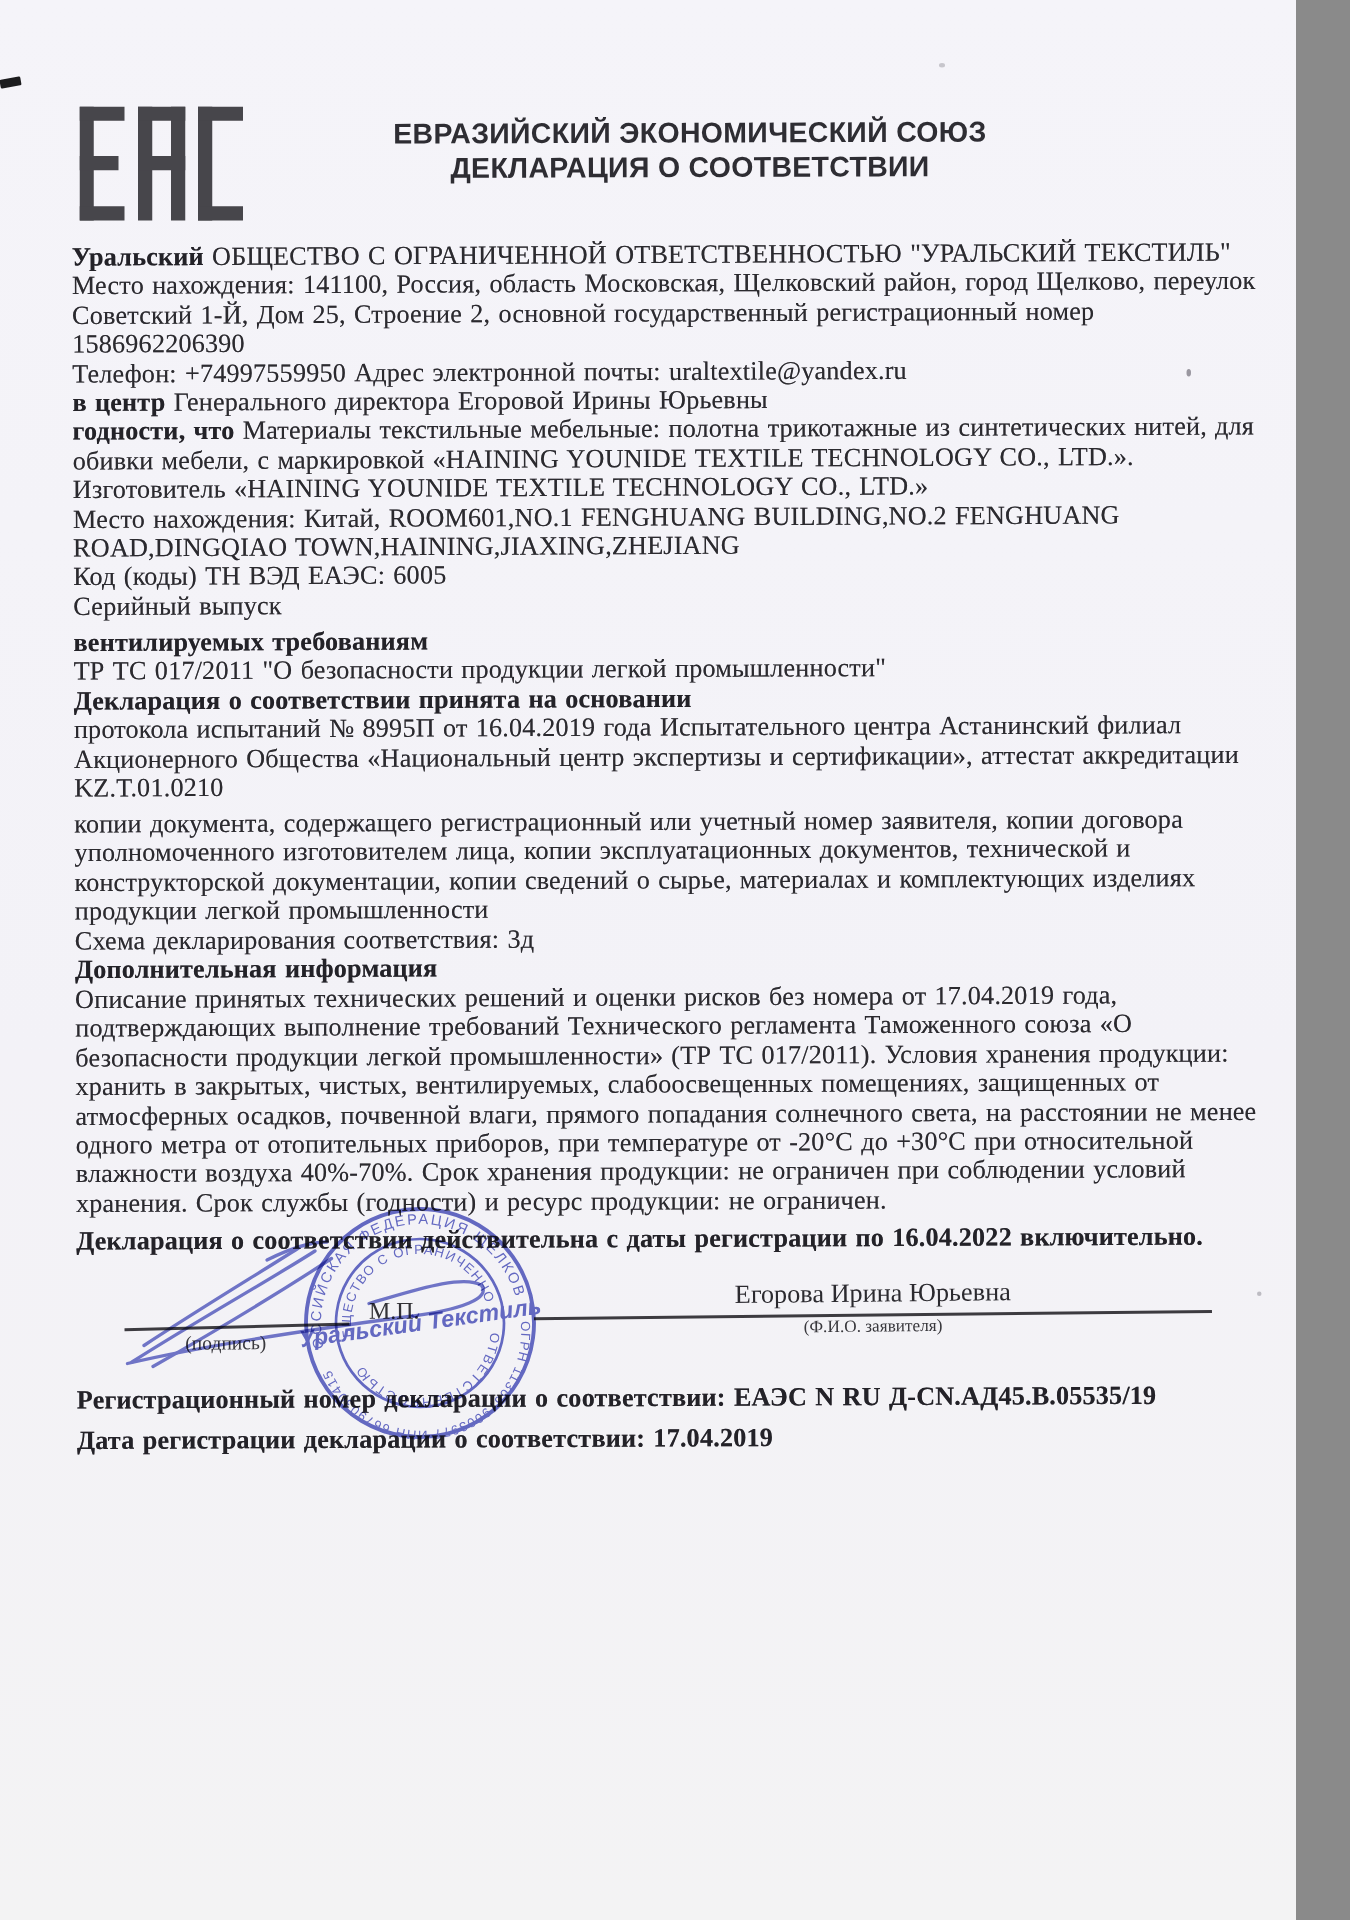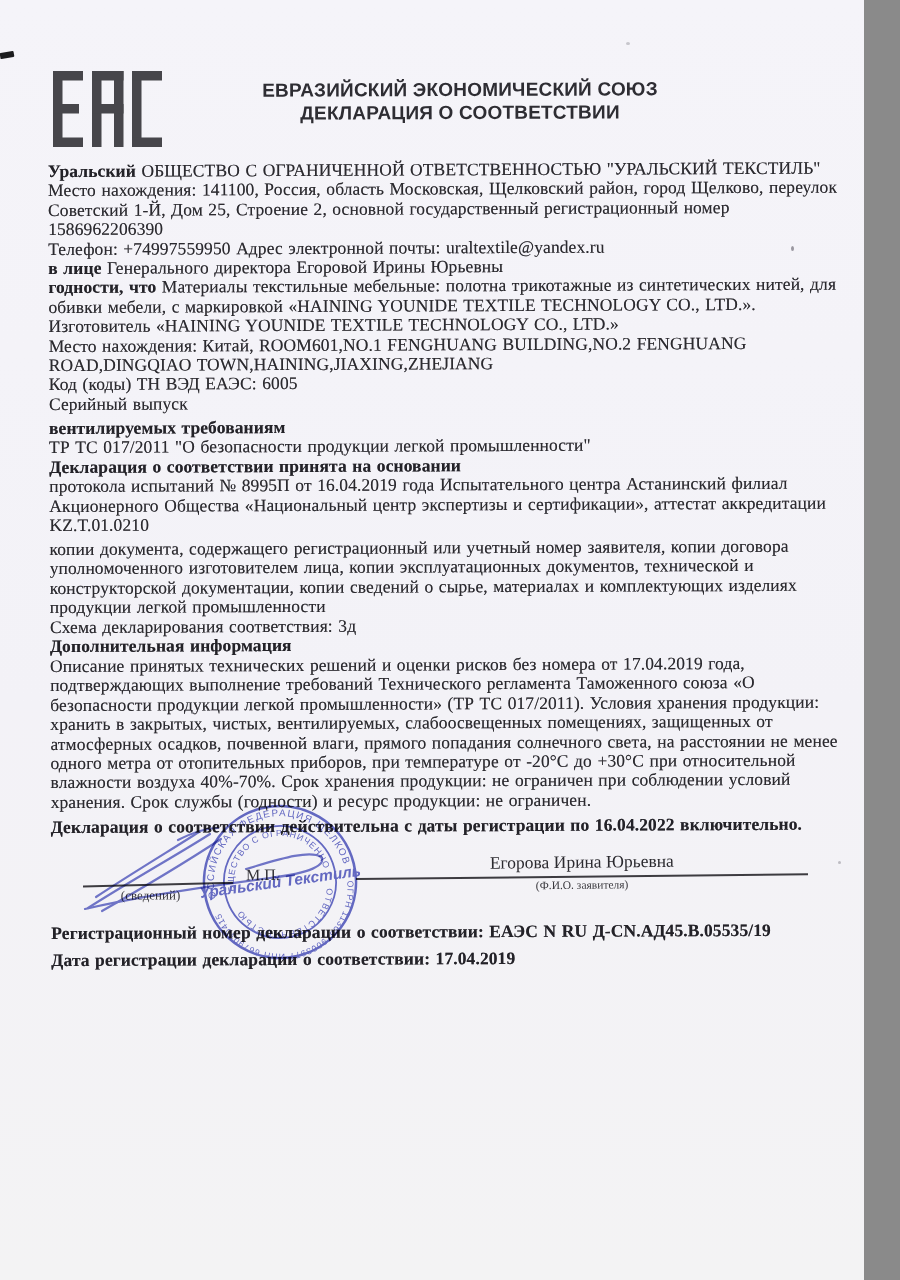--- a/index.html
+++ b/index.html
@@ -118,21 +118,21 @@
 
   <div class="content">
 
     <div id="body-text">
         <div class="block" style="top: 162px;">
           <div class="tline"><span class="b">Уральский </span><span>ОБЩЕСТВО С ОГРАНИЧЕННОЙ ОТВЕТСТВЕННОСТЬЮ "УРАЛЬСКИЙ ТЕКСТИЛЬ"</span></div>
           <div class="tline"><span>Место нахождения: 141100, Россия, область Московская, Щелковский район, город Щелково, переулок</span></div>
           <div class="tline"><span>Советский 1-Й, Дом 25, Строение 2, основной государственный регистрационный номер</span></div>
           <div class="tline"><span>1586962206390</span></div>
           <div class="tline"><span>Телефон: +74997559950 Адрес электронной почты: uraltextile@yandex.ru</span></div>
-          <div class="tline"><span class="b">в лице </span><span>Генерального директора Егоровой Ирины Юрьевны</span></div>
+          <div class="tline"><span class="b">в центр </span><span>Генерального директора Егоровой Ирины Юрьевны</span></div>
           <div class="tline"><span class="b">годности, что </span><span>Материалы текстильные мебельные: полотна трикотажные из синтетических нитей, для</span></div>
           <div class="tline"><span>обивки мебели, с маркировкой «HAINING YOUNIDE TEXTILE TECHNOLOGY CO., LTD.».</span></div>
           <div class="tline"><span>Изготовитель «HAINING YOUNIDE TEXTILE TECHNOLOGY CO., LTD.»</span></div>
           <div class="tline"><span>Место нахождения: Китай, ROOM601,NO.1 FENGHUANG BUILDING,NO.2 FENGHUANG</span></div>
           <div class="tline"><span>ROAD,DINGQIAO TOWN,HAINING,JIAXING,ZHEJIANG</span></div>
           <div class="tline"><span>Код (коды) ТН ВЭД ЕАЭС: 6005</span></div>
           <div class="tline"><span>Серийный выпуск</span></div>
         </div>
         <div class="block" style="top: 419px;">
           <div class="tline"><span class="b">вентилируемых требованиям</span></div>
@@ -163,21 +163,21 @@
         <div class="block" style="top: 818px;">
           <div class="tline"><span class="b">Декларация о соответствии действительна с даты регистрации по 16.04.2022 включительно.</span></div>
         </div>
         <div class="block lh-big" style="top: 920px;">
           <div class="tline"><span class="b">Регистрационный номер декларации о соответствии: ЕАЭС N RU Д-CN.АД45.В.05535/19</span></div>
           <div class="tline"><span class="b">Дата регистрации декларации о соответствии:  17.04.2019</span></div>
         </div>
       </div>
 
     <div class="sig-line-left"></div>
-    <div class="sig-caption-left">(сведений)</div>
+    <div class="sig-caption-left">(подпись)</div>
     <div class="mp-label">М.П.</div>
     <div class="sig-right-wrap">
       <div class="sig-name">Егорова Ирина Юрьевна</div>
       <div class="sig-line-right"></div>
       <div class="sig-caption-right">(Ф.И.О. заявителя)</div>
     </div>
 
   </div>
 
   <svg class="signature-svg" width="290" height="100" viewBox="0 0 290 100">

